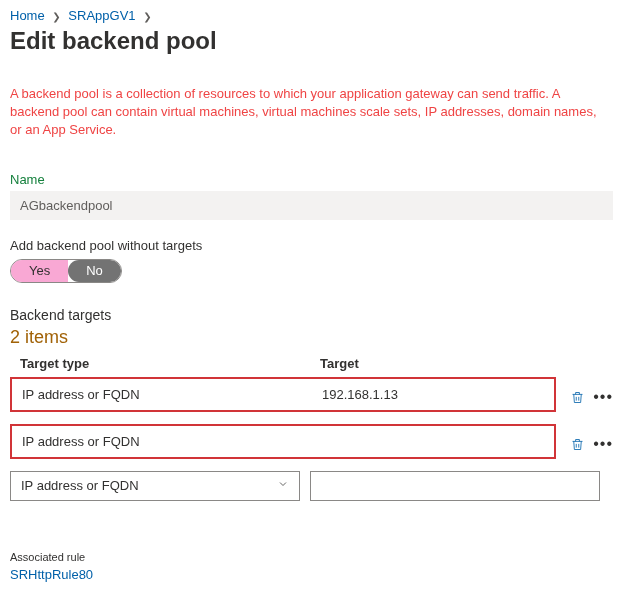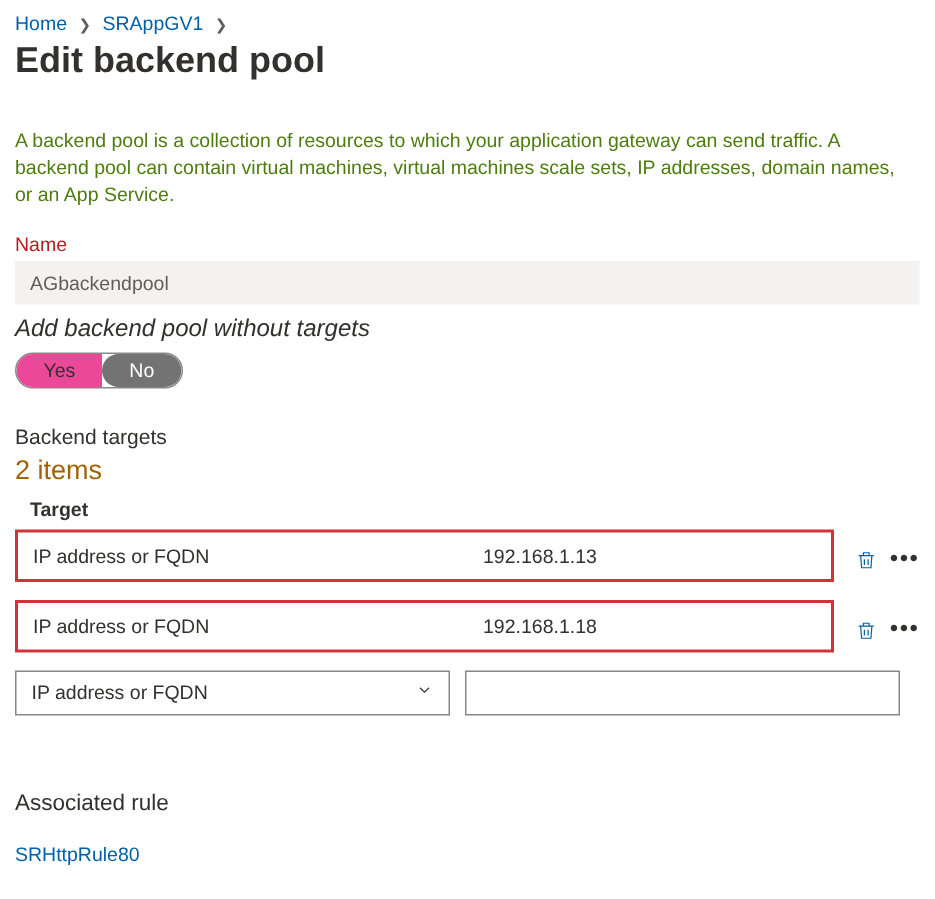--- a/index.html
+++ b/index.html
@@ -30,63 +30,62 @@
     display: inline-block;
   }
   h1.page-title {
     font-size: 24px;
     font-weight: 600;
     margin: 0 0 30px 0;
     color: #323130;
   }
   .description {
     font-size: 13px;
-    color: #4d7c0f;
+    color: #ef4444;
     line-height: 1.4;
-    margin-bottom: 15px;
+    margin-bottom: 32px;
     max-width: 600px;
   }
   .field-label {
     font-size: 13px;
-    color: #b91c1c;
+    color: #15803d;
     margin-bottom: 4px;
   }
   .name-input {
     width: 100%;
     border: none;
     background: #f3f2f1;
     padding: 7px 10px;
     font-size: 13px;
     color: #605e5c;
     font-family: inherit;
-    margin-bottom: 8px;
+    margin-bottom: 18px;
   }
   .toggle-label {
-    font-size: 16px;
+    font-size: 13px;
     color: #323130;
     margin-bottom: 6px;
-    font-style: italic;
   }
   .toggle {
     display: inline-flex;
     border: 1px solid #8a8886;
     border-radius: 14px;
     overflow: hidden;
     height: 24px;
     align-items: stretch;
     margin-bottom: 24px;
   }
   .toggle-option {
     display: flex;
     align-items: center;
     justify-content: center;
     font-size: 13px;
     padding: 0 18px;
     cursor: pointer;
-    background: #ec4899;
+    background: #f9a8d4;
     color: #323130;
   }
   .toggle-option.selected {
     background: #737373;
     color: #fff;
     border-radius: 12px;
   }
   .section-heading {
     font-size: 14px;
     color: #323130;
@@ -122,23 +121,23 @@
     padding: 6px 10px;
     font-size: 13px;
     height: 30px;
     width: 100%;
     font-family: inherit;
   }
   .associated {
     margin-top: 50px;
   }
   .associated .heading {
-    font-size: 15px;
-    color: #323130;
-    margin-bottom: 16px;
+    font-size: 11px;
+    color: #323130;
+    margin-bottom: 2px;
   }
   .associated a {
     display: block;
     color: #0060a9;
     text-decoration: none;
     font-size: 13px;
     line-height: 1.5;
     cursor: pointer;
   }
   .red-box-row {
@@ -201,20 +200,21 @@
 <div class="toggle-label">Add backend pool without targets</div>
 <div class="toggle">
   <div class="toggle-option">Yes</div>
   <div class="toggle-option selected">No</div>
 </div>
 
 <div class="section-heading">Backend targets</div>
 <div class="item-count">2 items</div>
 
 <div class="targets-header">
+  <div class="h-type">Target type</div>
   <div class="h-target">Target</div>
 </div>
 
 <div class="row-wrap">
   <div class="red-box-row">
     <div class="cell type">IP address or FQDN</div>
     <div class="cell target">192.168.1.13</div>
   </div>
   <div class="row-actions">
     <span class="trash-icon">
@@ -222,21 +222,20 @@
           <path d="M4 7h16M9 7V4h6v3M6 7l1 13h10l1-13M10 11v6M14 11v6"></path>
         </svg>
     </span>
     <span class="more-icon">•••</span>
   </div>
 </div>
 
 <div class="row-wrap">
   <div class="red-box-row">
     <div class="cell type">IP address or FQDN</div>
-    <div class="cell target">192.168.1.18</div>
   </div>
   <div class="row-actions">
     <span class="trash-icon">
       <svg viewBox="0 0 24 24">
           <path d="M4 7h16M9 7V4h6v3M6 7l1 13h10l1-13M10 11v6M14 11v6"></path>
         </svg>
     </span>
     <span class="more-icon">•••</span>
   </div>
 </div>

